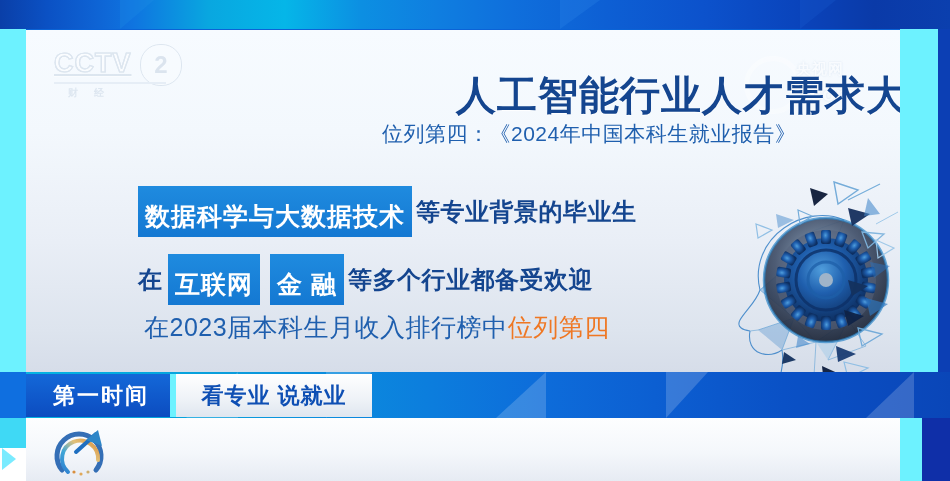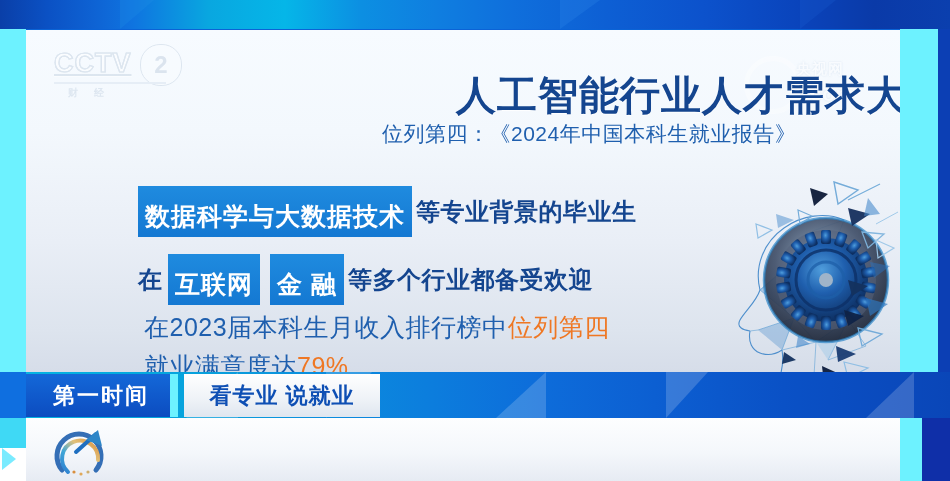--- a/index.html
+++ b/index.html
@@ -204,21 +204,20 @@
     color: #ffffff; font-weight: 700; font-size: 22px;
     display: flex; align-items: center; justify-content: center;
     letter-spacing: 2px;
   }
   .tag-white {
     position: absolute; left: 176px; top: 374px; width: 196px; height: 43px;
     background: linear-gradient(180deg,#ffffff 0%, #eef2f7 60%, #dfe6ef 100%);
     color: #0e4fb4; font-weight: 700; font-size: 22px;
     display: flex; align-items: center; justify-content: center;
     letter-spacing: 1px;
-    margin-left: 8px;
   }
   .tag-white-edge {
     position: absolute; left: 170px; top: 374px; width: 8px; height: 43px;
     background: #6df2ff;
   }
 
   
   .ticker {
     position: absolute; left: 26px; top: 418px; width: 874px; height: 63px;
     background: linear-gradient(180deg,#fdfeff 0%, #f4f7fb 55%, #e6ebf3 100%);
@@ -279,21 +278,20 @@
       <span class="line">
         <span class="hl">数据科学与大数据技术</span><span class="plain">等专业背景的毕业生</span>
       </span>
       <span class="line">
         <span class="plain-lead">在</span><span class="hl">互联网</span><span class="hl-gap"></span><span class="hl">金 融</span><span class="plain">等多个行业都备受欢迎</span>
       </span>
     </div>
 
     <div class="stat-block">
       <span class="stat-line"><span>在2023届本科生月收入排行榜中</span><span class="accent">位列第四</span></span>
-      <span class="stat-line"><span>就业满意度达</span><span class="accent">79%</span></span>
     </div>
 
     <div class="ai-head">
       <svg viewBox="0 0 230 232" width="230" height="232" xmlns="http://www.w3.org/2000/svg">
         <defs>
           <radialGradient id="gearG" cx="45%" cy="38%" r="62%">
             <stop offset="0%" stop-color="#4f9ddc"></stop>
             <stop offset="45%" stop-color="#1f5fae"></stop>
             <stop offset="100%" stop-color="#0d2f62"></stop>
           </radialGradient>

